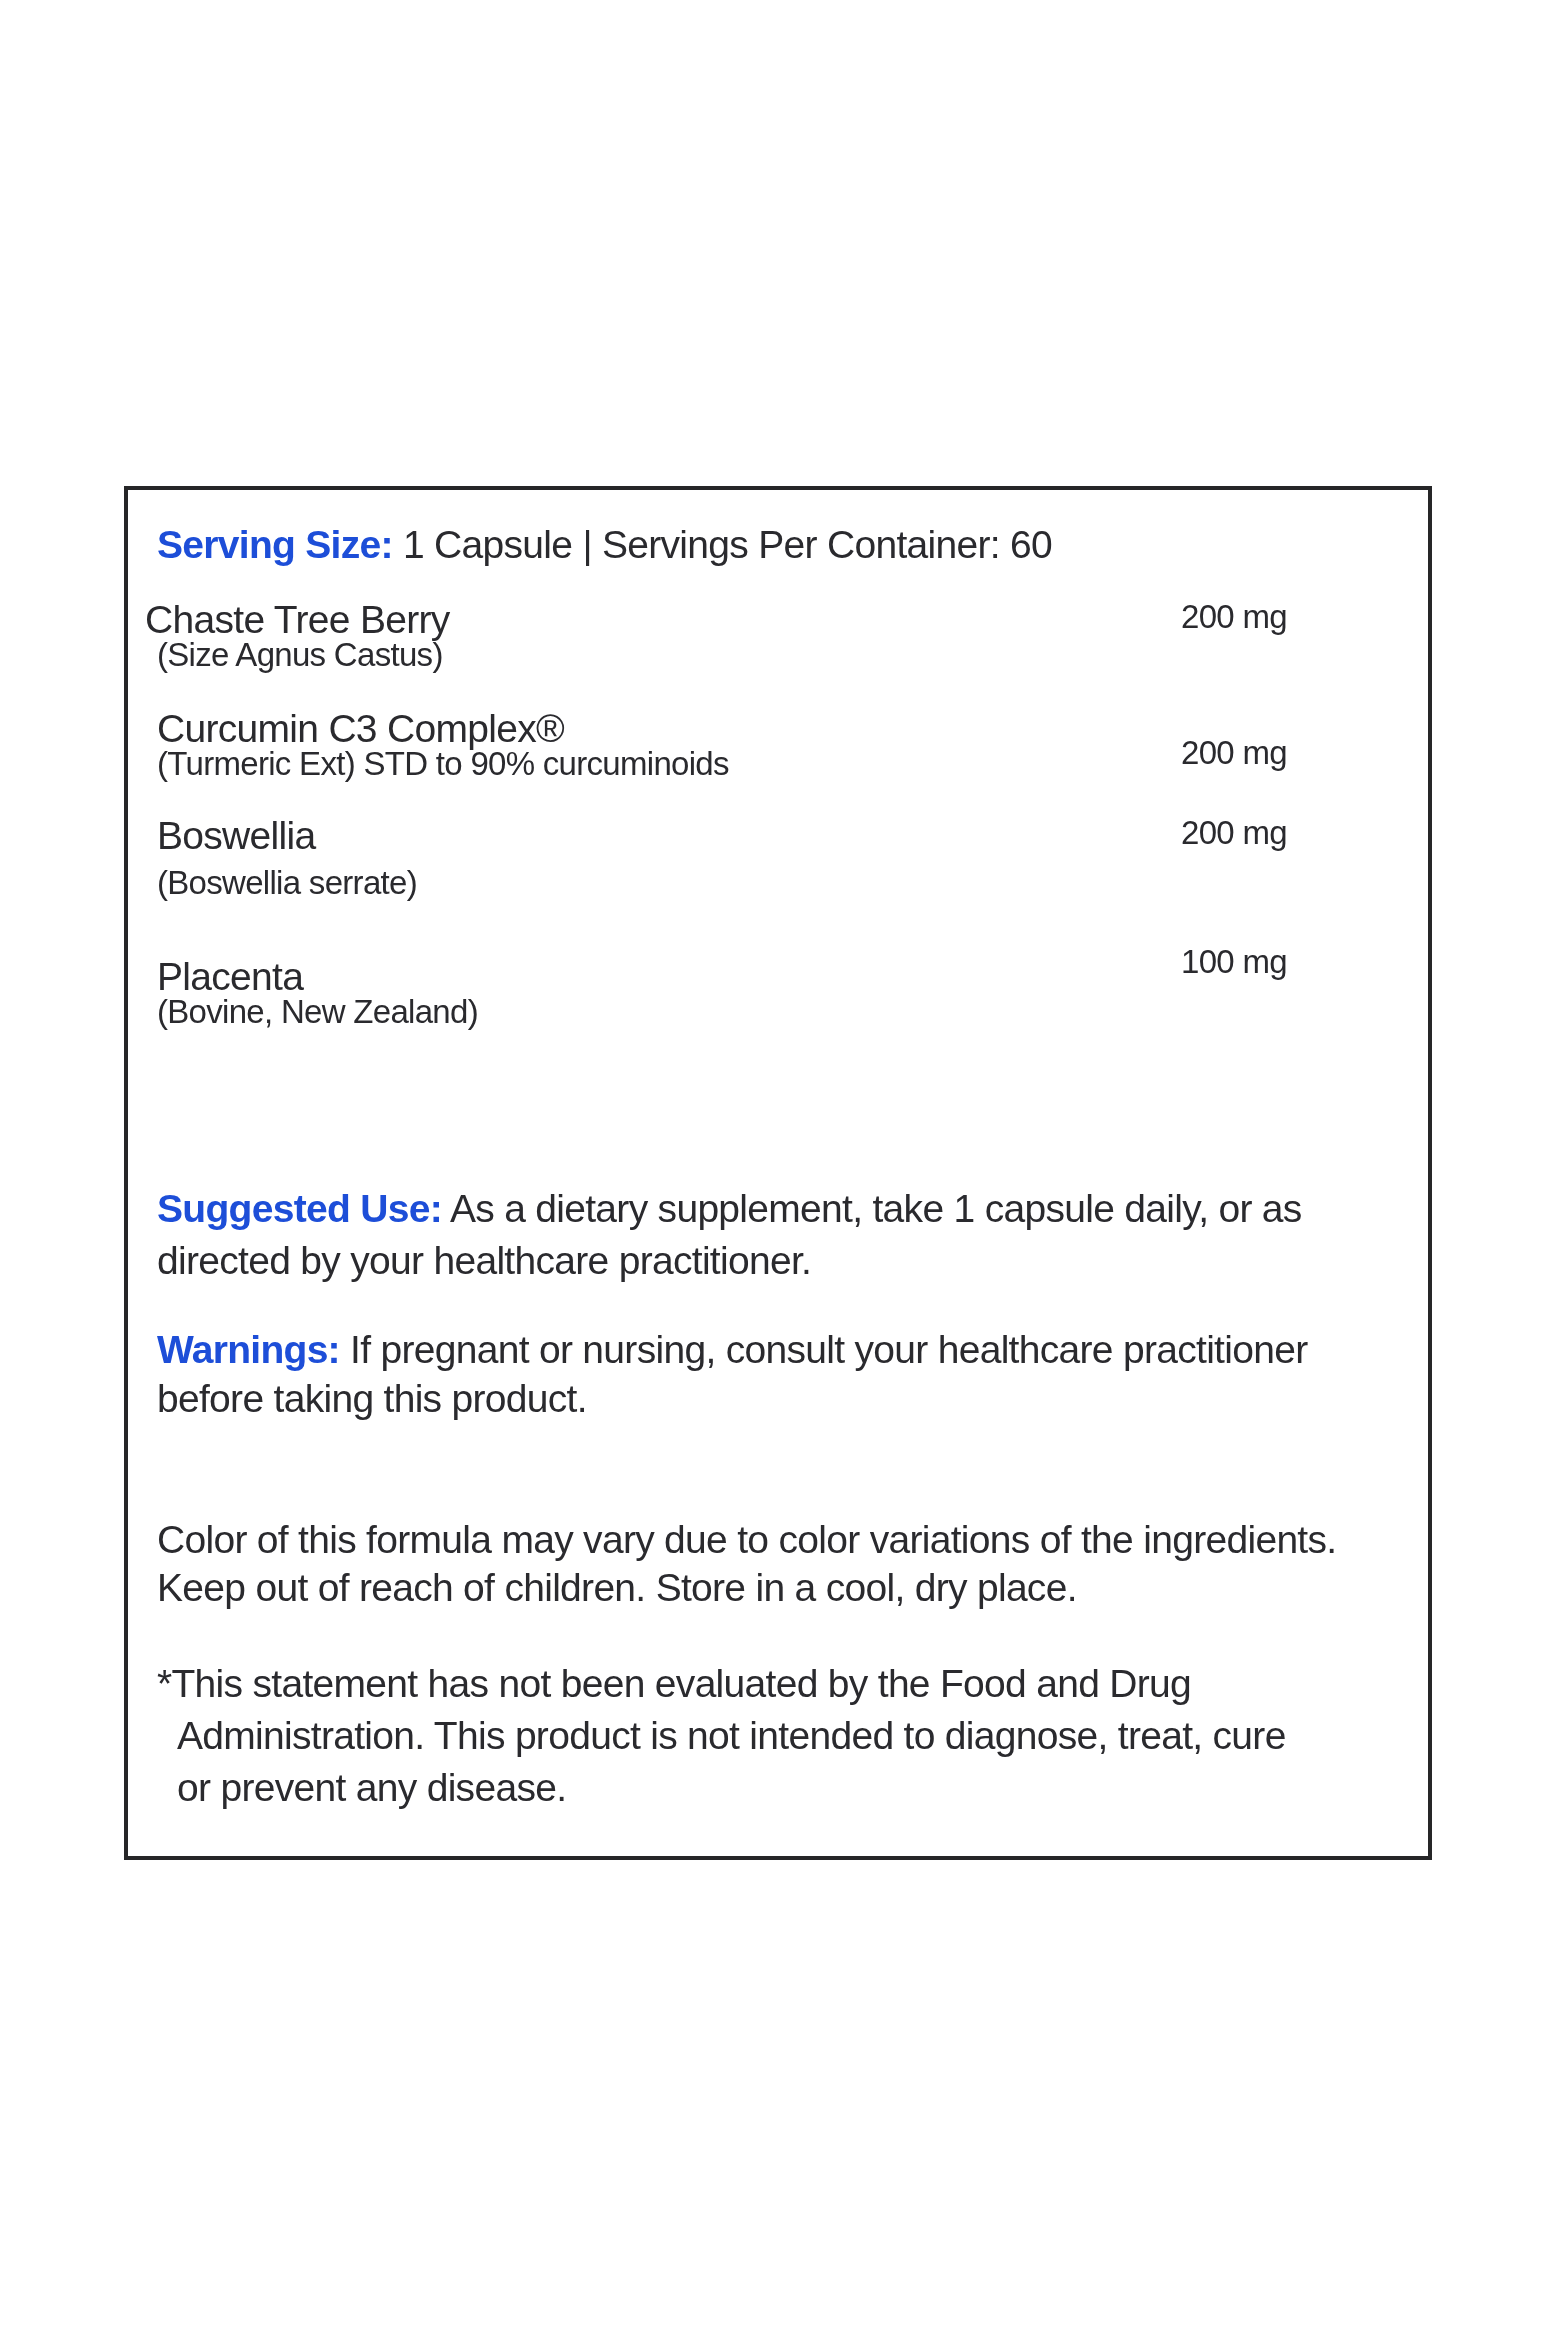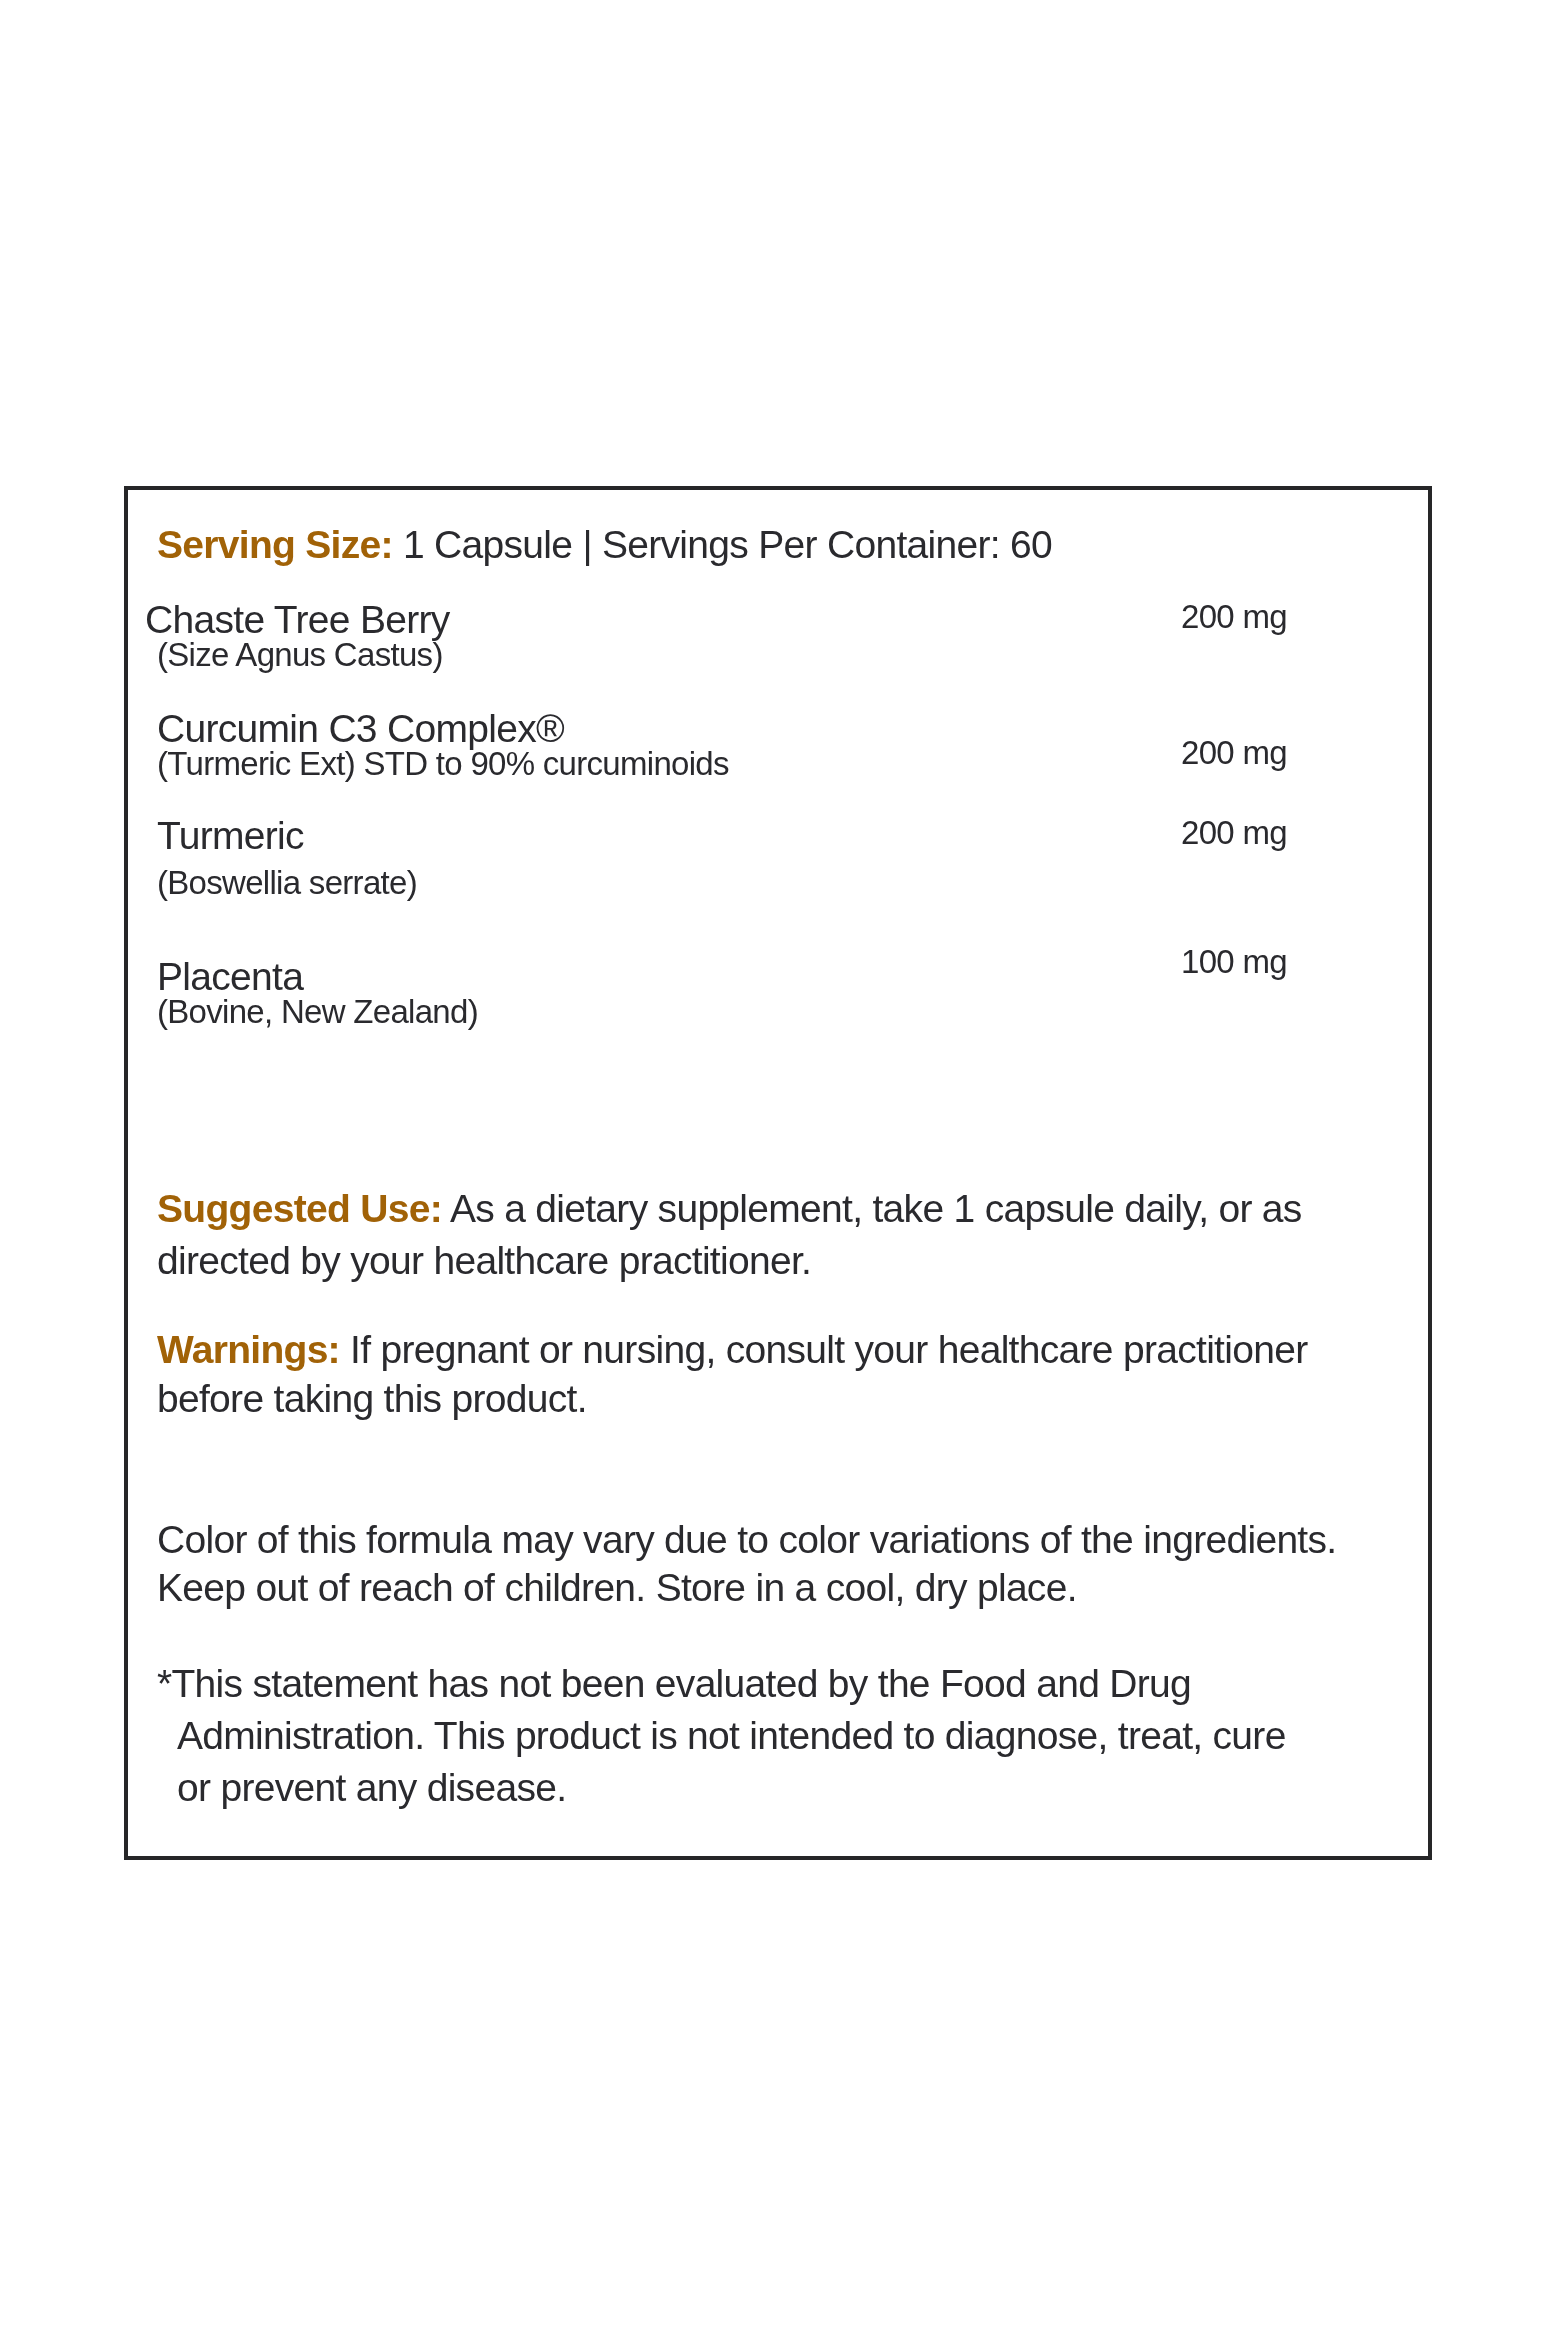--- a/index.html
+++ b/index.html
@@ -23,21 +23,21 @@
       height: 1374px;
       border: 4.1px solid #262628;
       box-sizing: border-box;
       background: #ffffff;
     }
     .abs {
       position: absolute;
       white-space: nowrap;
       letter-spacing: -0.7px;
     }
-    .bold { font-weight: bold; color: #a16207; }
+    .bold { font-weight: bold; color: #1d4ed8; }
     .serving {
       left: 29px; top: 31px;
       font-size: 39px; line-height: 47px;
     }
     .ing-name {
       font-size: 39px; line-height: 41px;
     }
     .ing-sub {
       font-size: 33px; line-height: 37px;
     }
@@ -60,21 +60,21 @@
   </div>
 
   <div class="abs ing-name" style="left:17px; top:109px;">Chaste Tree Berry</div>
   <div class="abs ing-sub" style="left:29px; top:146px;">(Size Agnus Castus)</div>
   <div class="abs amount" style="top:104px;">200 mg</div>
 
   <div class="abs ing-name" style="left:29px; top:218px;">Curcumin C3 Complex®</div>
   <div class="abs ing-sub" style="left:29px; top:255px;">(Turmeric Ext) STD to 90% curcuminoids</div>
   <div class="abs amount" style="top:240px;">200 mg</div>
 
-  <div class="abs ing-name" style="left:29px; top:325px;">Turmeric</div>
+  <div class="abs ing-name" style="left:29px; top:325px;">Boswellia</div>
   <div class="abs ing-sub" style="left:29px; top:374px;">(Boswellia serrate)</div>
   <div class="abs amount" style="top:320px;">200 mg</div>
 
   <div class="abs ing-name" style="left:29px; top:454px;margin-top:12px;">Placenta</div>
   <div class="abs ing-sub" style="left:29px; top:503px;">(Bovine, New Zealand)</div>
   <div class="abs amount" style="top:449px;">100 mg</div>
 
 
   <div class="abs para" style="top:693px;">
     <span class="bold">Suggested Use:</span><span> As a dietary supplement, take 1 capsule daily, or as</span>

